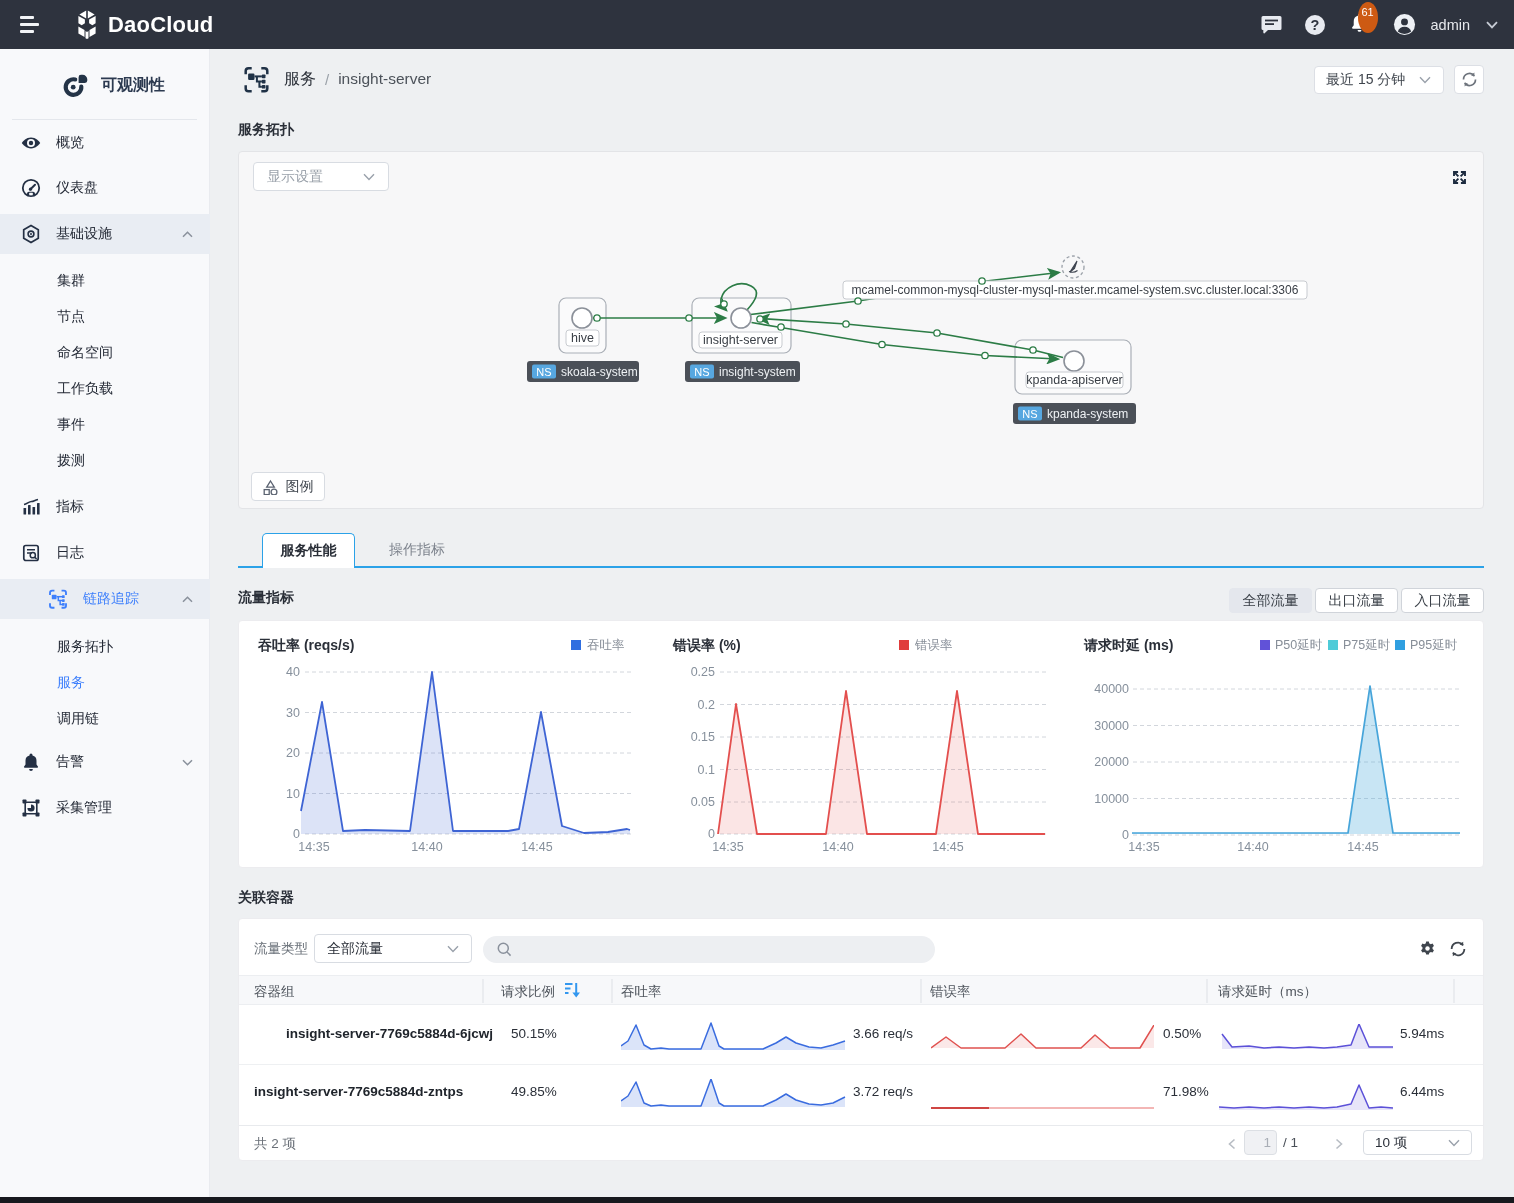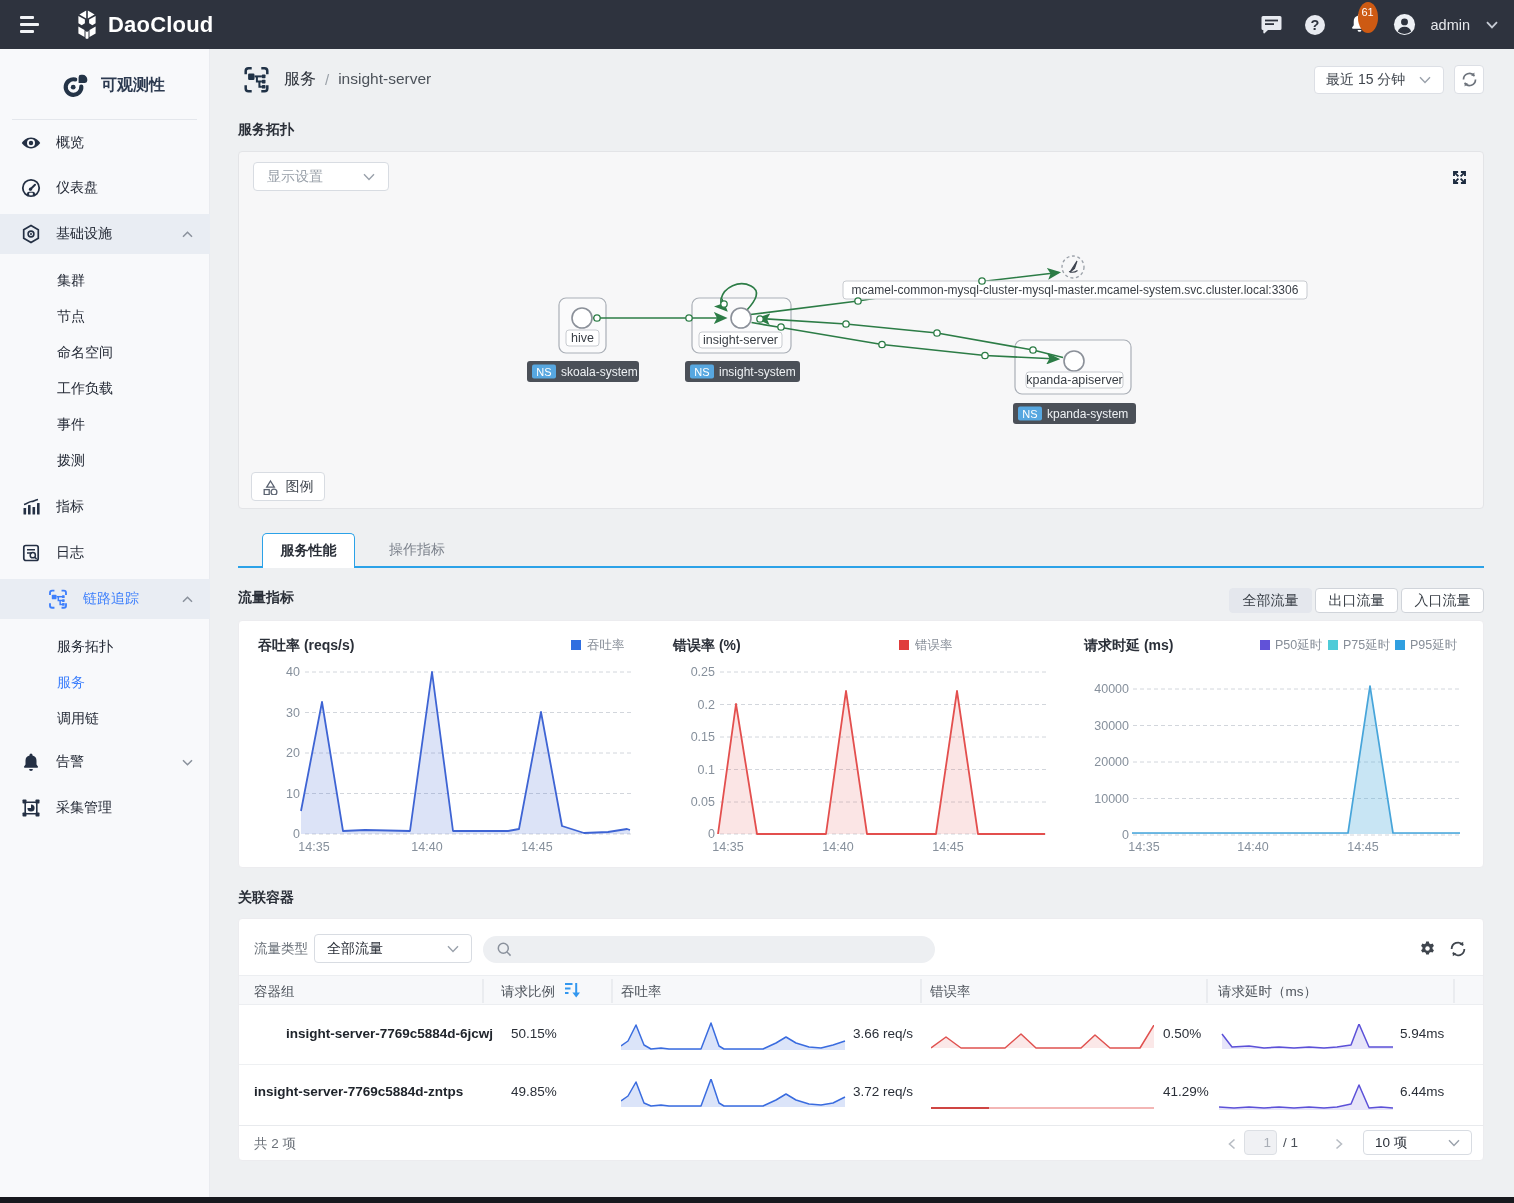--- a/index.html
+++ b/index.html
@@ -490,21 +490,21 @@
 <div style="position:absolute;left:272px;top:165px;font-size:13.5px;color:#2a2f38;">49.85%</div>
 <div style="position:absolute;left:382px;top:160px;"><svg width="225" height="28" viewBox="0 0 225 28">
           <polygon points="0,22 7,17 15,3 23,24 30,27 40,26 48,27 80,27 90,0 98,24 103,27 142,27 155,21 165,15 175,21 188,25 200,26 212,24 224,18 224,28 0,28" fill="#3a6cdf" fill-opacity="0.18"></polygon>
           <polyline points="0,22 7,17 15,3 23,24 30,27 40,26 48,27 80,27 90,0 98,24 103,27 142,27 155,21 165,15 175,21 188,25 200,26 212,24 224,18" fill="none" stroke="#3a6cdf" stroke-width="1.5" stroke-linejoin="round"></polyline>
         </svg></div>
 <div style="position:absolute;left:614px;top:165px;font-size:13.5px;color:#2a2f38;">3.72 req/s</div>
 <div style="position:absolute;left:692px;top:175px;"><svg width="223" height="16" viewBox="0 0 223 16">
           <line x1="0" y1="14" x2="223" y2="14" stroke="#ef9e9d" stroke-width="1.5"></line>
           <line x1="0" y1="14" x2="58" y2="14" stroke="#cf4543" stroke-width="1.8"></line>
         </svg></div>
-<div style="position:absolute;left:924px;top:165px;font-size:13.5px;color:#2a2f38;">41.29%</div>
+<div style="position:absolute;left:924px;top:165px;font-size:13.5px;color:#2a2f38;">71.98%</div>
 <div style="position:absolute;left:980px;top:164px;"><svg width="175" height="27" viewBox="0 0 175 27">
           <polygon points="0,24 15,25 30,24 45,25 60,24 75,25 90,24 105,25 118,24 132,21 140,2 150,25 162,24 174,25 174,27 0,27" fill="#5c51d8" fill-opacity="0.15"></polygon>
           <polyline points="0,24 15,25 30,24 45,25 60,24 75,25 90,24 105,25 118,24 132,21 140,2 150,25 162,24 174,25" fill="none" stroke="#5c51d8" stroke-width="1.5" stroke-linejoin="round"></polyline>
         </svg></div>
 <div style="position:absolute;left:1161px;top:165px;font-size:13.5px;color:#2a2f38;">6.44ms</div>
 <div style="position:absolute;left:15px;top:216px;font-size:13.5px;color:#6a7078;">共 2 项</div>
 <svg width="10" height="12" viewBox="0 0 10 12" style="position:absolute;left:988px;top:219px;">
         <path d="M7.5 1.5 L2.5 6 L7.5 10.5" stroke="#b8bdc4" stroke-width="1.6" fill="none"></path>
       </svg>
 <div style="position:absolute;left:1005px;top:211px;width:33px;height:25px;background:#f0f1f4;border:1px solid #dcdfe4;border-radius:4px;font-size:13.5px;color:#a9aeb6;display:flex;align-items:center;justify-content:flex-end;padding-right:5px;box-sizing:border-box;">1</div>

